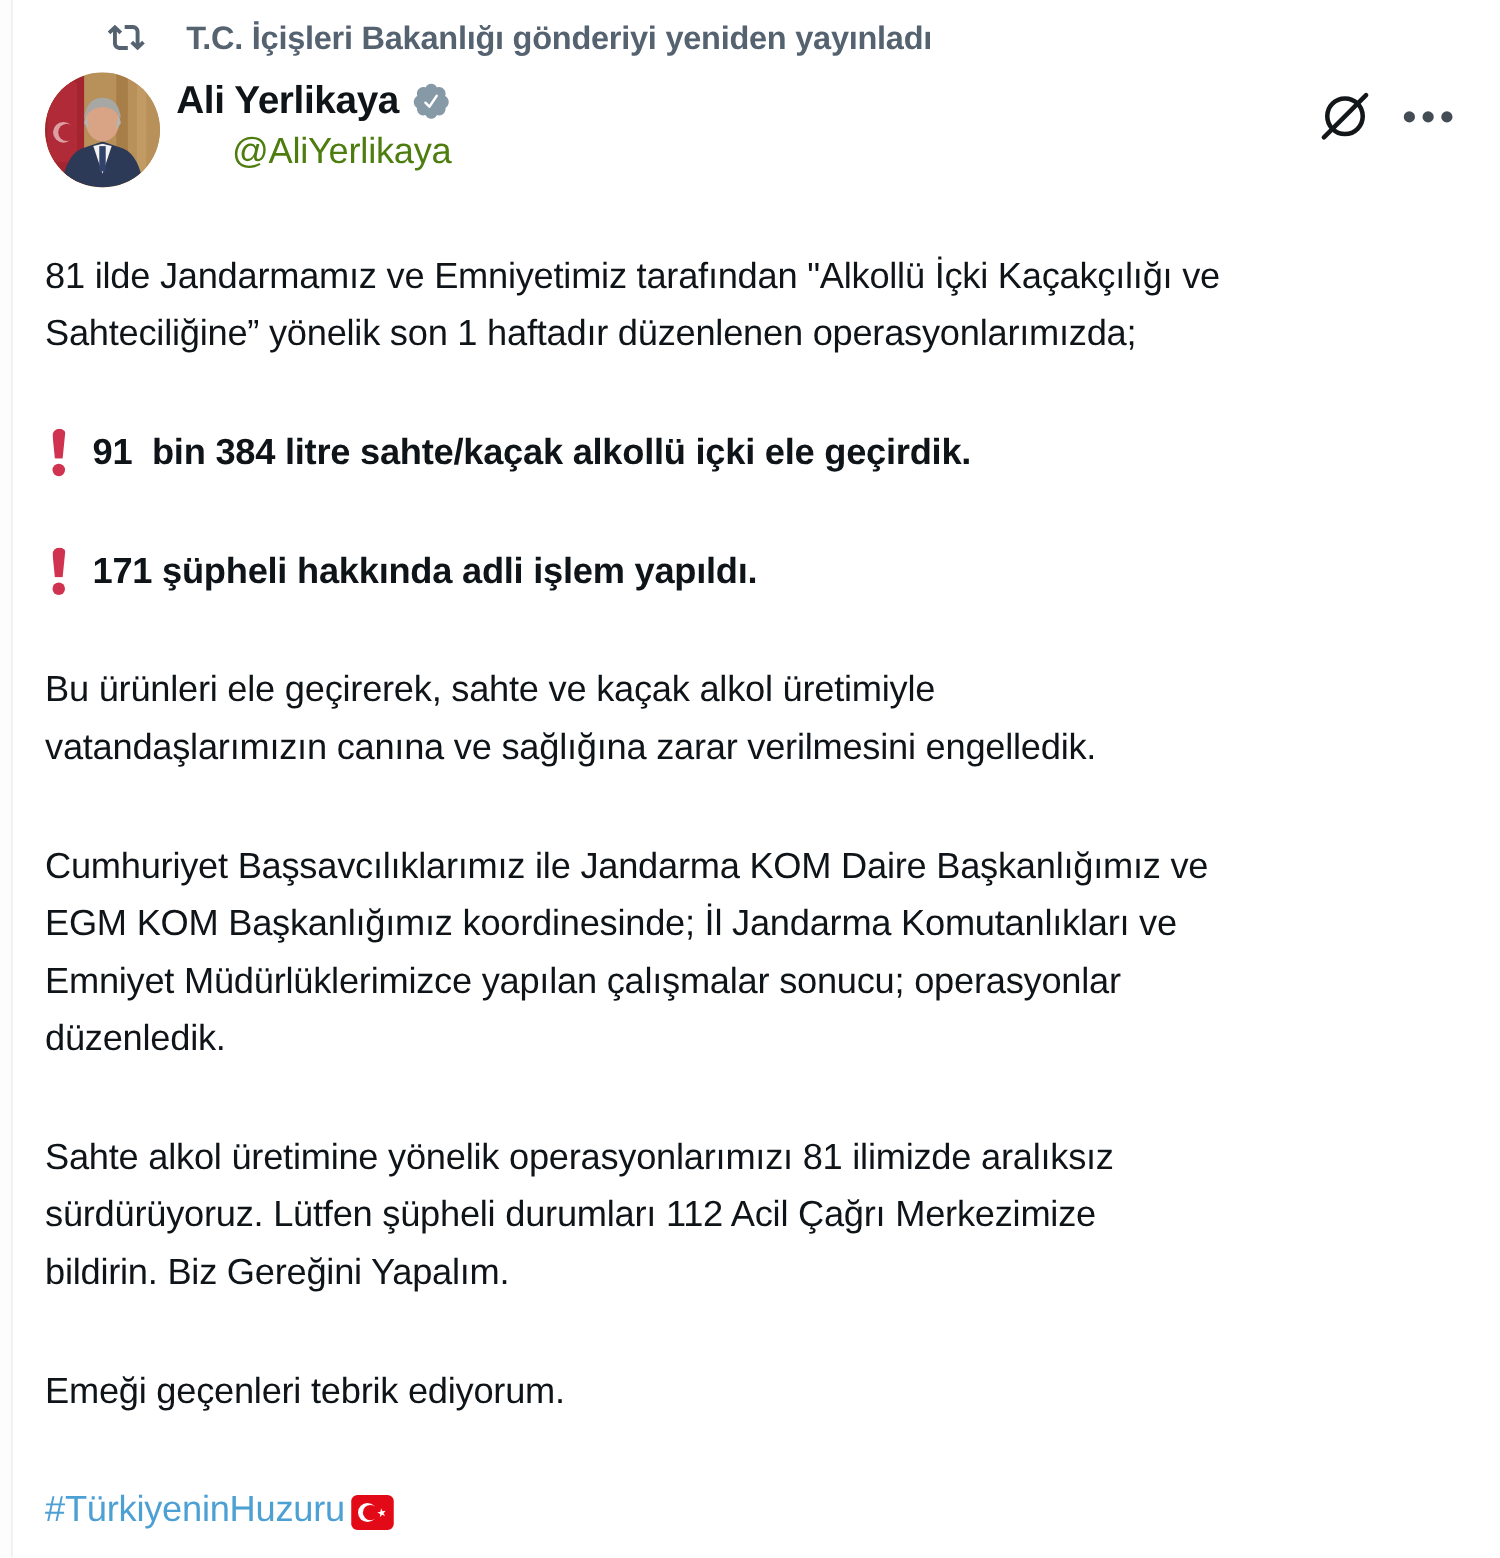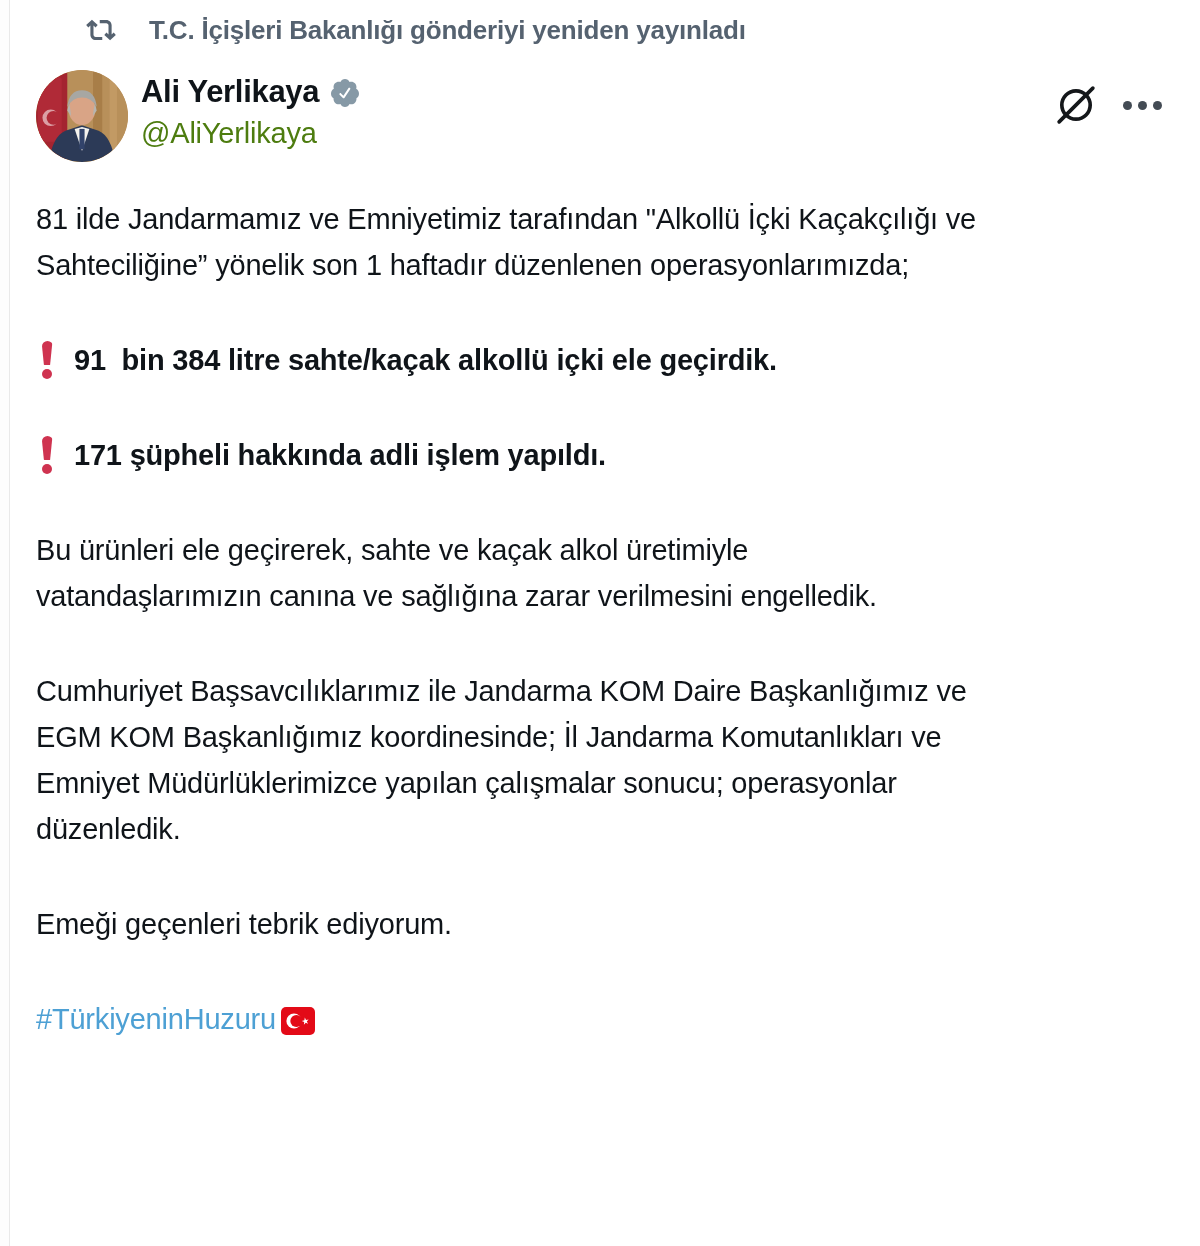--- a/index.html
+++ b/index.html
@@ -25,21 +25,21 @@
     padding-left: 50px;
     height: 32px;
     gap: 33px;
     color: #556270;
   }
   .repost-row .rt-icon { width: 30px; height: 30px; display: inline-flex; }
   .repost-row .rt-icon svg { width: 100%; height: 100%; fill: #556270; }
   .rt-text { font-size: 26px; font-weight: 700; letter-spacing: -0.2px; }
 
   
-  .user-row { display: flex; margin-top: 24px; align-items: flex-start; }
+  .user-row { display: flex; margin-top: 12px; align-items: flex-start; text-align: right; }
   .avatar {
     width: 92px; height: 92px; border-radius: 50%;
     overflow: hidden; flex: 0 0 auto;
     background: #b98c52;
   }
   .avatar svg { width: 100%; height: 100%; display: block; }
   .id-col { margin-left: 13px; padding-top: 4px; }
   .name-row { display: flex; align-items: center; gap: 10px; }
   .name { font-size: 31px; font-weight: 700; letter-spacing: -0.3px; line-height: 36px; }
   .badge { width: 32px; height: 32px; display: inline-flex; margin-top: 2px; }
@@ -47,21 +47,21 @@
   .handle { font-size: 29px; color: #4d7c0f; margin-top: 6px; line-height: 34px; letter-spacing: -0.2px; }
 
   .actions { margin-left: auto; display: flex; align-items: center; gap: 22px; padding-top: 12px; margin-right: -4px; }
   .grok { width: 46px; height: 46px; display: inline-flex; cursor: pointer; }
   .grok svg { width: 100%; height: 100%; }
   .more { display: inline-flex; gap: 6px; align-items: center; cursor: pointer; padding: 6px 2px; }
   .more i { width: 9px; height: 9px; border-radius: 50%; background: #434b54; display: block; }
 
   
   .post-body {
-    margin-top: 34px;
+    margin-top: 48px;
     max-width: 1128px;
     font-size: 29px;
     line-height: 46px;
     letter-spacing: -0.2px;
   }
   .post-body p { white-space: pre-wrap; margin-bottom: 49px; }
   .bullet { display: flex; align-items: center; margin-bottom: 49px; }
   .excl {
     display: inline-flex; flex-direction: column; align-items: center;
     width: 14px; margin: 0 20px 0 4px; flex: 0 0 auto;
@@ -164,20 +164,23 @@
         </span>
       <span class="bullet-text">171 şüpheli hakkında adli işlem yapıldı.</span>
     </div>
 
     <p>Bu ürünleri ele geçirerek, sahte ve kaçak alkol üretimiyle
 vatandaşlarımızın canına ve sağlığına zarar verilmesini engelledik.</p>
     <p>Cumhuriyet Başsavcılıklarımız ile Jandarma KOM Daire Başkanlığımız ve
 EGM KOM Başkanlığımız koordinesinde; İl Jandarma Komutanlıkları ve
 Emniyet Müdürlüklerimizce yapılan çalışmalar sonucu; operasyonlar
 düzenledik.</p>
+    <p>Sahte alkol üretimine yönelik operasyonlarımızı 81 ilimizde aralıksız
+sürdürüyoruz. Lütfen şüpheli durumları 112 Acil Çağrı Merkezimize
+bildirin. Biz Gereğini Yapalım.</p>
     <p>Emeği geçenleri tebrik ediyorum.</p>
 
     <div class="hashtag-row">
       <a class="hashtag">#TürkiyeninHuzuru</a>
       <span class="flag">
         <svg viewBox="0 0 36 36">
           <rect x="1" y="4" width="34" height="28" rx="5" fill="#e30a17"></rect>
           <circle cx="14" cy="18" r="7.6" fill="#ffffff"></circle>
           <circle cx="16.4" cy="18" r="6.1" fill="#e30a17"></circle>
           <polygon fill="#ffffff" points="24.8,14.6 26.0,17.0 28.6,16.6 26.8,18.5 28.1,20.8 25.7,19.8 23.9,21.7 24.2,19.1 21.8,18.0 24.4,17.3"></polygon>

